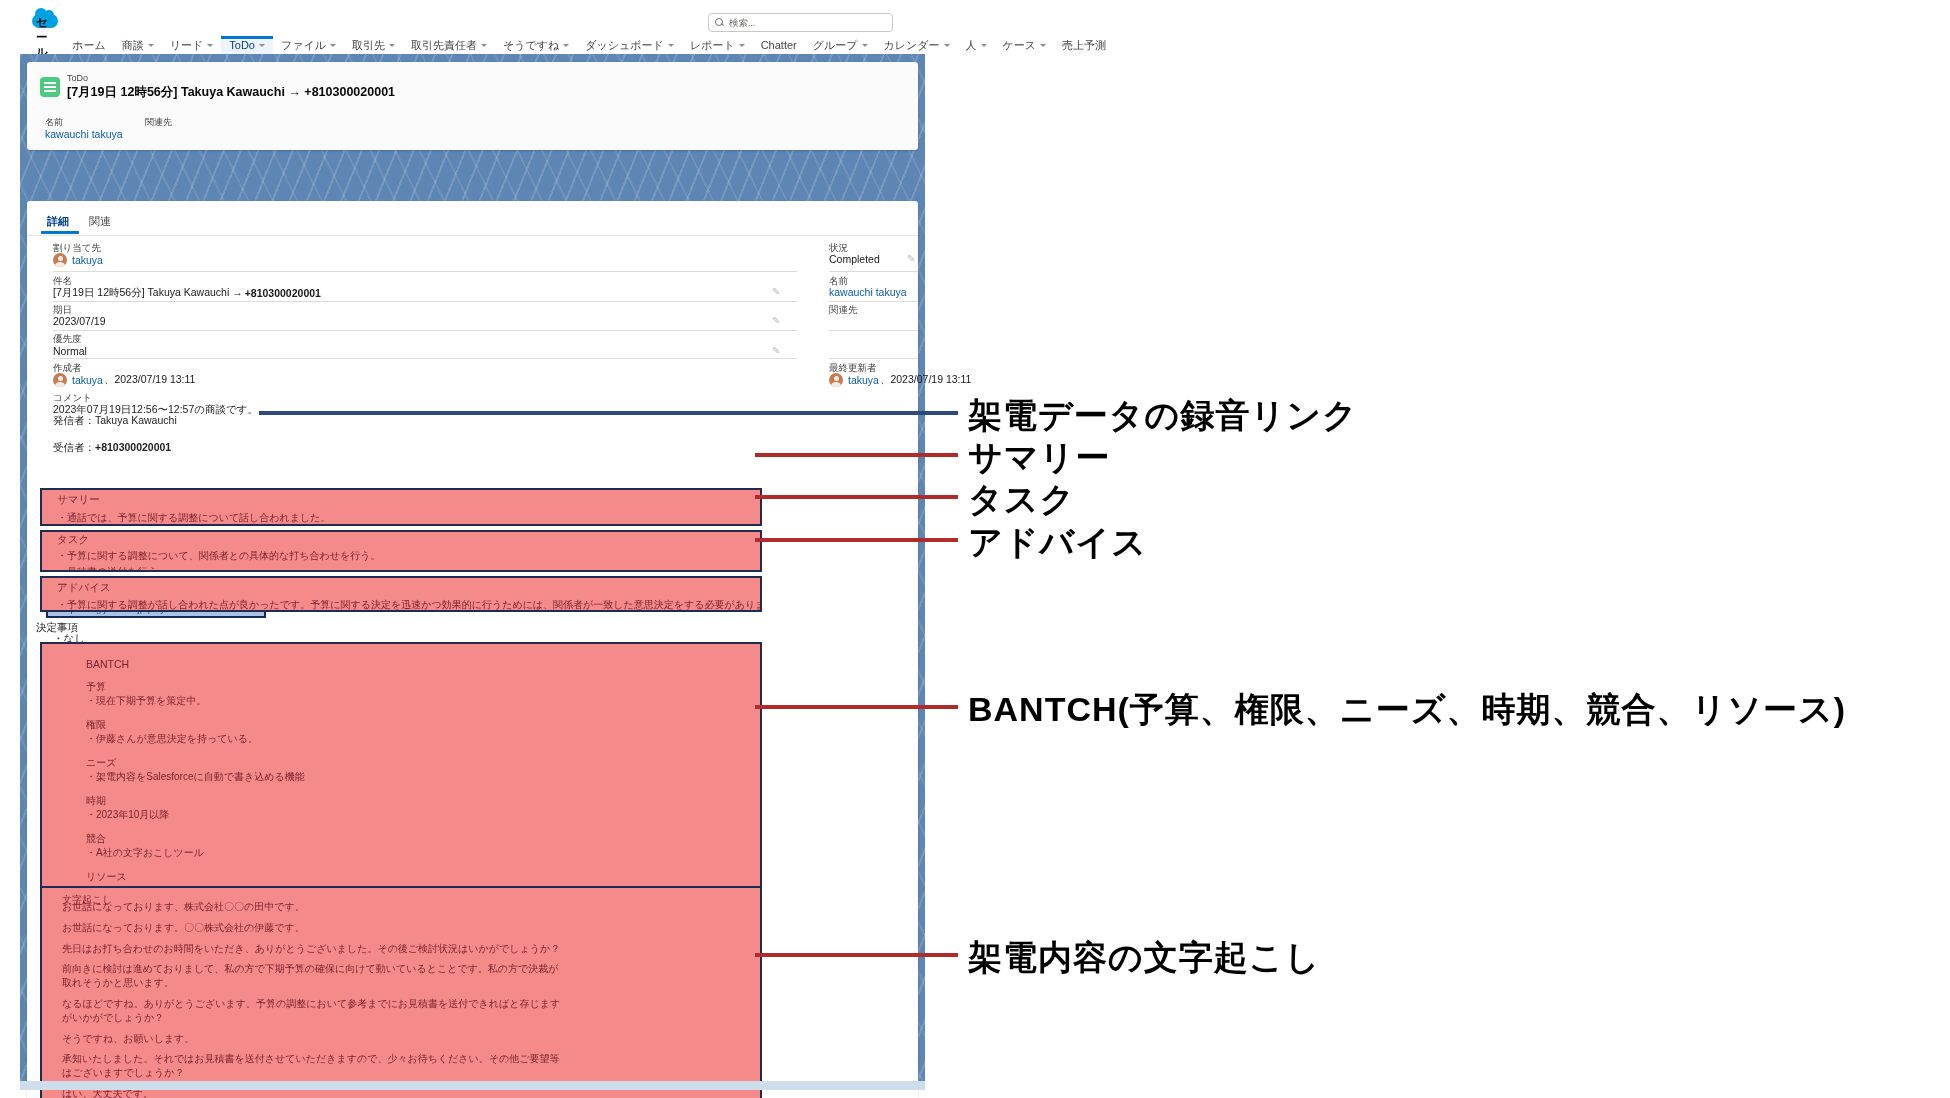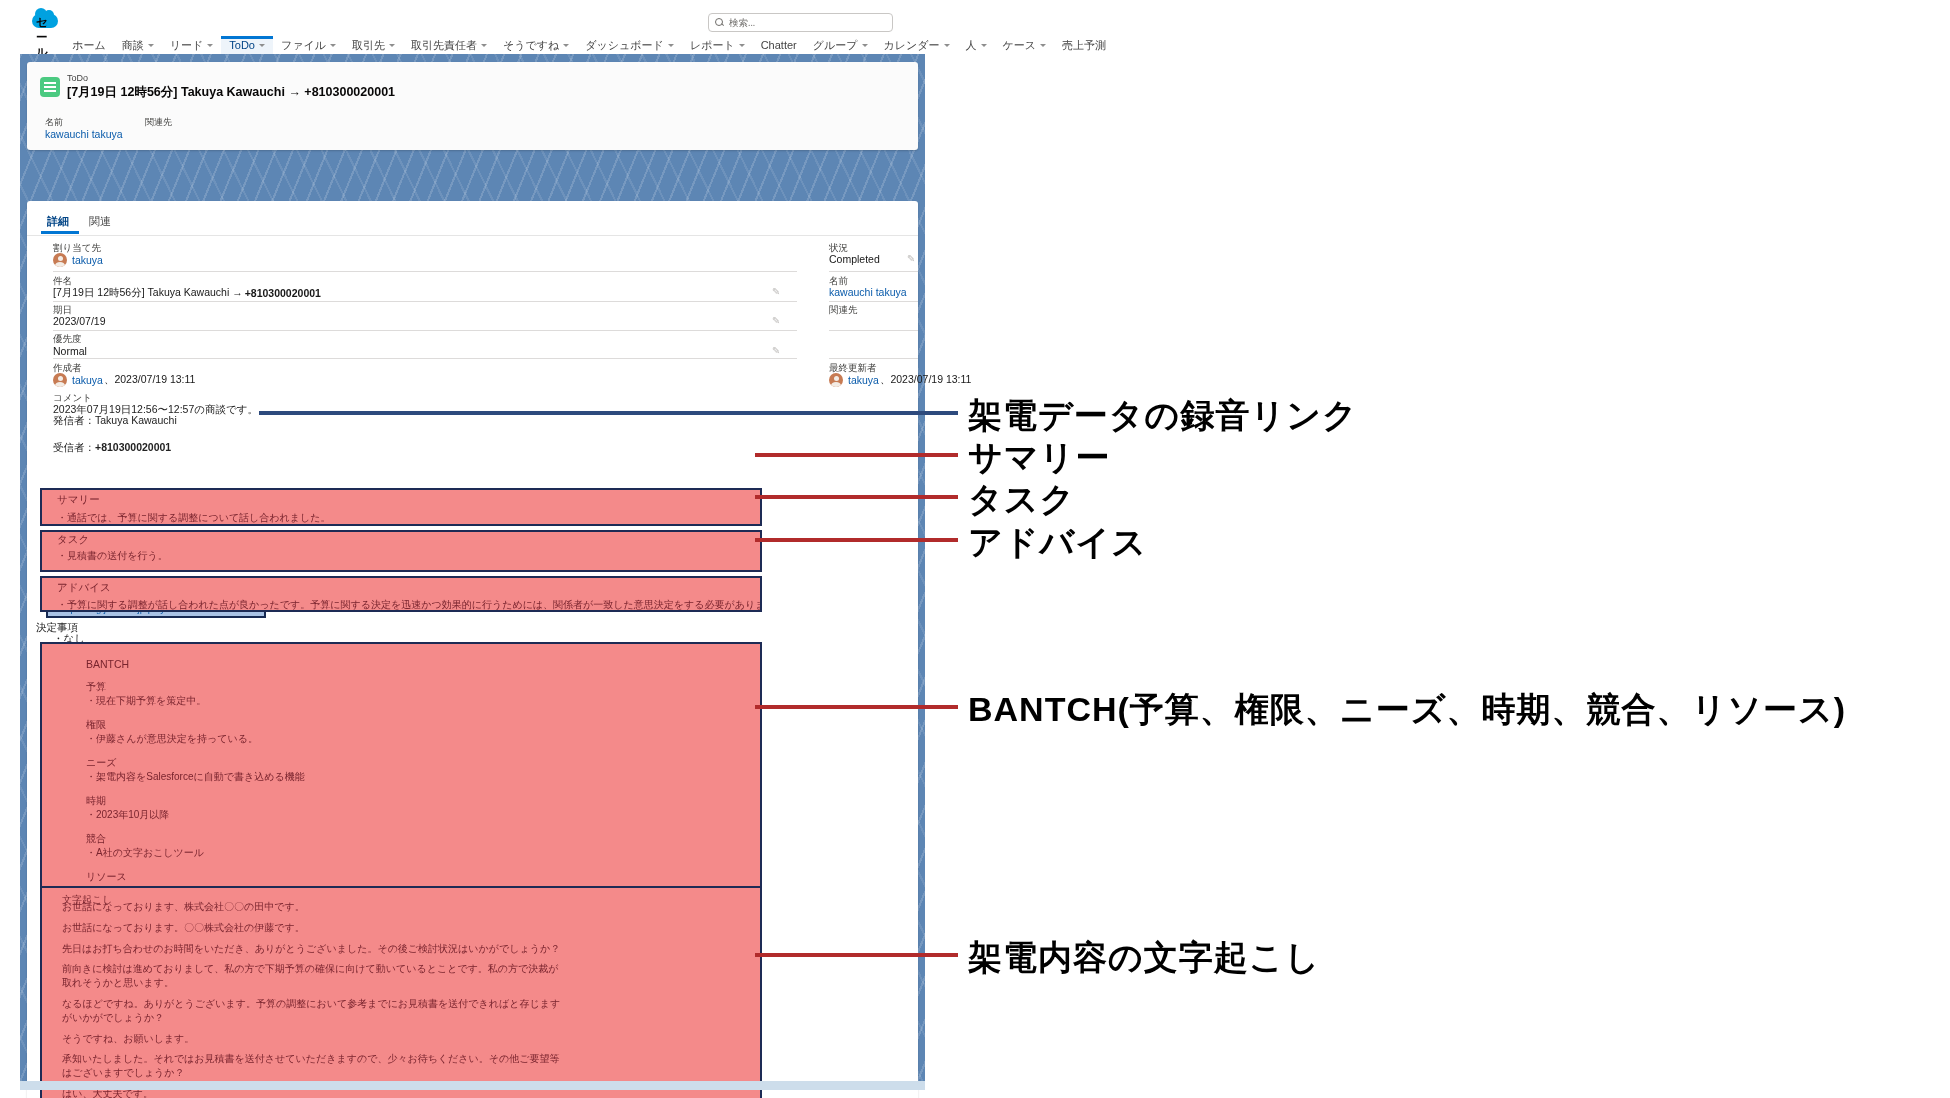--- a/index.html
+++ b/index.html
@@ -224,20 +224,21 @@
           <div class="t2">https://stg.jam-roll.jp/playback/10335/</div>
         </div>
 
         <div class="hl-red" style="top:287px; width:722px; height:38px; padding:3px 0 0 15px;">
           <div class="hd">サマリー</div>
           <div class="it" style="margin-top:4px;">・通話では、予算に関する調整について話し合われました。</div>
         </div>
 
         <div class="hl-red" style="top:329px; width:722px; height:42px; padding:1px 0 0 15px;">
           <div class="hd">タスク</div>
+          <div class="it" style="margin-top:2px;">・予算に関する調整について、関係者との具体的な打ち合わせを行う。</div>
           <div class="it" style="margin-top:2px;">・見積書の送付を行う。</div>
         </div>
 
         <div class="hl-red" style="top:375px; width:722px; height:36px; padding:3px 0 0 15px;">
           <div class="hd">アドバイス</div>
           <div class="it" style="margin-top:3px;">・予算に関する調整が話し合われた点が良かったです。予算に関する決定を迅速かつ効果的に行うためには、関係者が一致した意思決定をする必要があります。</div>
         </div>
 
         <div class="plain-line" style="left:9px; top:420px;">決定事項</div>
         <div class="plain-line" style="left:26px; top:431px;">・なし</div>

